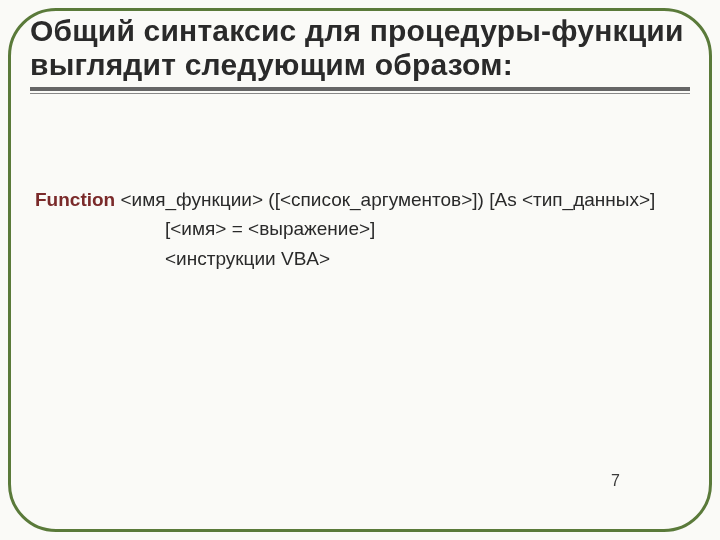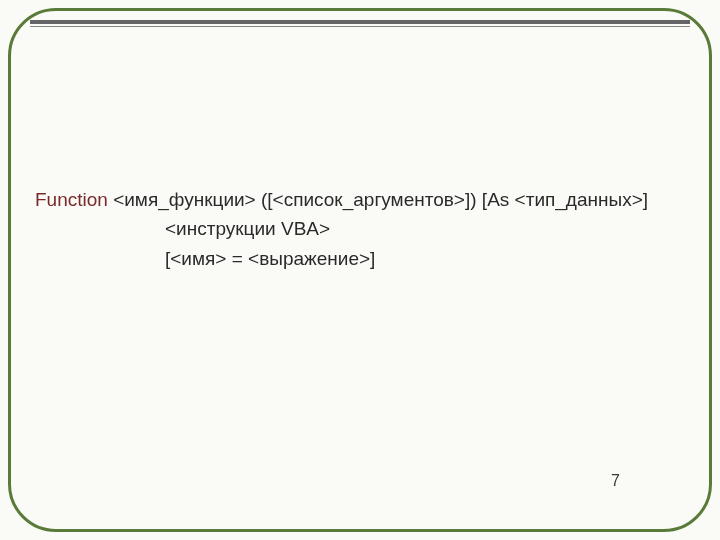--- a/index.html
+++ b/index.html
@@ -51,21 +51,21 @@
       left: 35px;
       right: 30px;
       font-size: 19px;
       color: #2a2a2a;
       line-height: 1.55;
     }
     .line1 {
       white-space: nowrap;
     }
     .kw-function {
-      font-weight: normal;
+      font-weight: bold;
       color: #7a2a2a;
     }
     .kw-end-function {
       font-weight: bold;
       color: #2a2a2a;
     }
     .indent {
       padding-left: 130px;
     }
     .page-number {
@@ -77,27 +77,28 @@
       font-size: 16px;
       color: #3a3a3a;
     }
   </style>
 </head>
 <body>
 
 <div class="slide-frame"></div>
 
 <div class="title-block">
+  <div class="title">Общий синтаксис для процедуры-функции выглядит следующим образом:</div>
   <div class="title-underline-group">
     <div class="title-underline-thick"></div>
     <div class="title-underline-thin"></div>
   </div>
 </div>
 
 <div class="content">
   <div class="line1">
     <span class="kw-function">Function</span><span> &lt;имя_функции&gt; ([&lt;список_аргументов&gt;]) [As &lt;тип_данных&gt;]</span>
   </div>
+  <div class="indent">[&lt;имя&gt; = &lt;выражение&gt;]</div>
   <div class="indent">&lt;инструкции VBA&gt;</div>
-  <div class="indent">[&lt;имя&gt; = &lt;выражение&gt;]</div>
 </div>
 
 <div class="page-number">7</div>
 
 </body></html>

